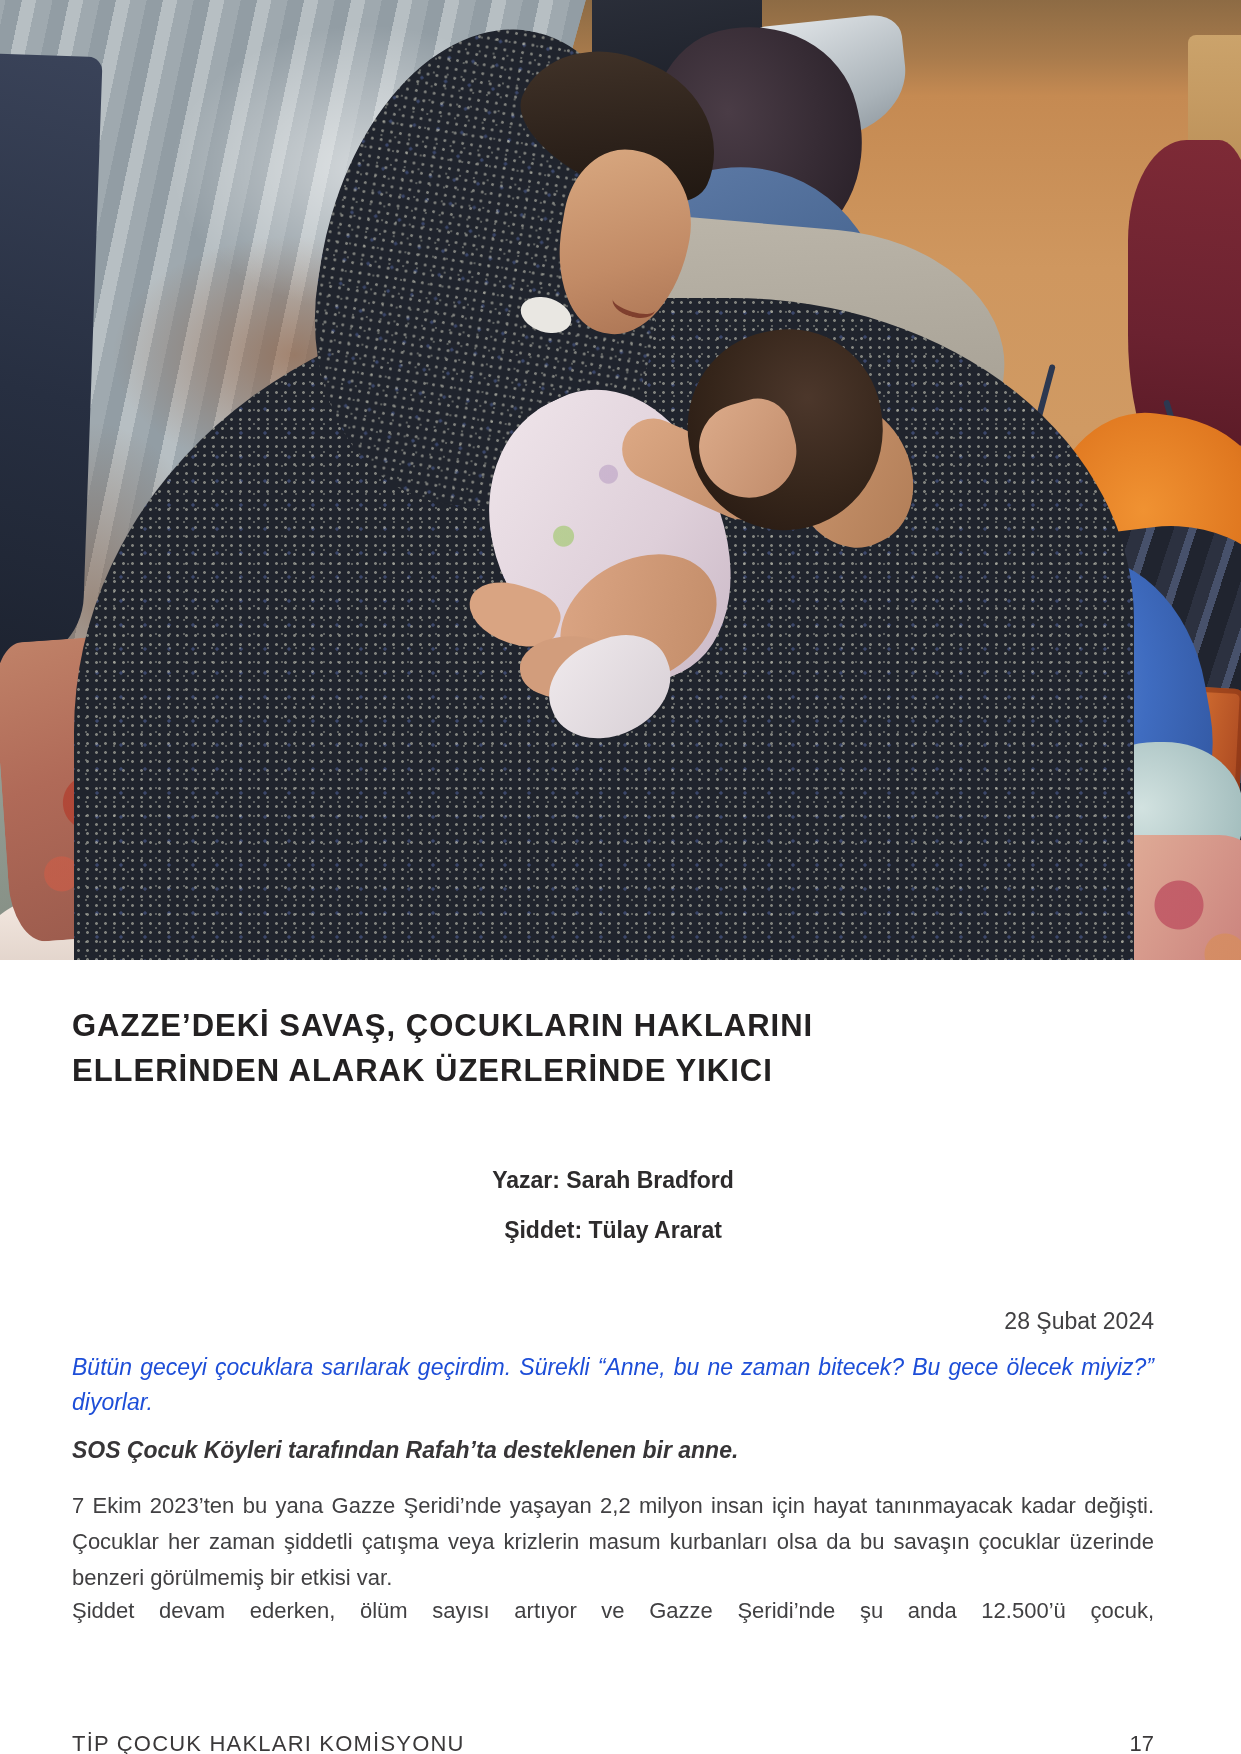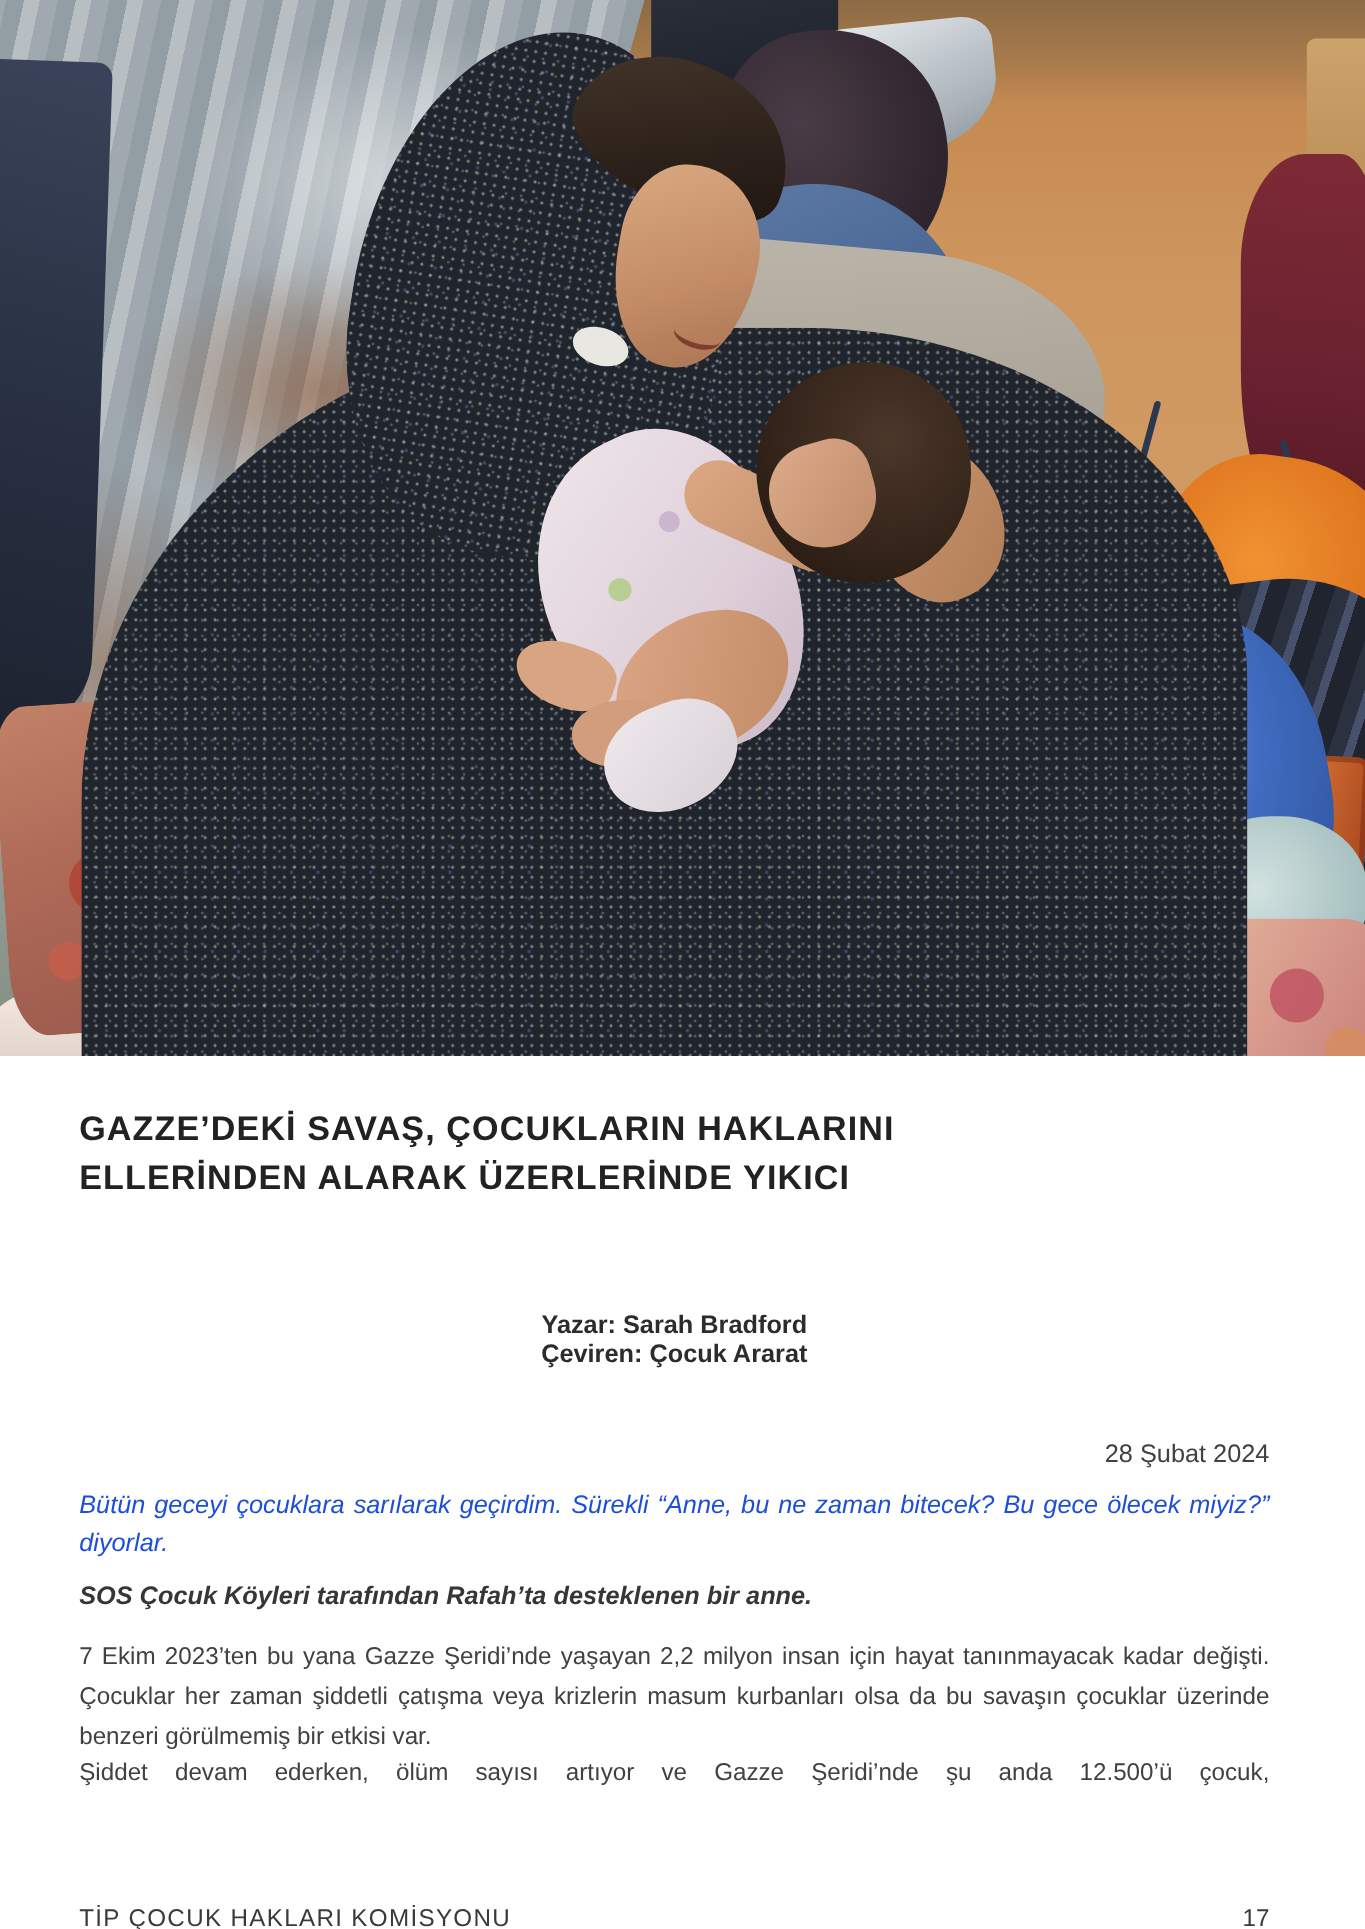--- a/index.html
+++ b/index.html
@@ -129,21 +129,21 @@
     background:#d29d7c; border-radius:45% 55% 40% 50%; transform:rotate(-6deg); }
   .baby-diaper { left:548px; top:640px; width:125px; height:95px;
     background:linear-gradient(150deg,#efe9ec,#d8d0d6); border-radius:50% 45% 55% 50%; transform:rotate(-22deg); }
 
   
   .tblock { position:absolute; left:72px; width:1082px; }
   .title-line { text-align:left; font-weight:bold; color:#232122;
     font-size:31px; line-height:45px; letter-spacing:1px; white-space:nowrap; }
   .title-wrap { top:1003px; }
   .byline { text-align:center; font-weight:bold; color:#2d2b2c; font-size:23px; }
-  .byline-author { top:1167px;margin-top:24px; }
+  .byline-author { top:1167px; }
   .byline-translator { top:1217px; }
   .date-line { top:1308px; text-align:right; color:#414042; font-size:23px; }
   .lead-quote { top:1350px; font-style:italic; color:#1d4ed8; font-size:23px;
     line-height:35px; text-align:justify; }
   .quote-attrib { top:1437px; font-style:italic; font-weight:bold; color:#373537; font-size:23px; }
   .body-par { color:#414042; font-size:22px; line-height:36px; text-align:justify; }
   .par-1 { top:1488px; }
   .par-2 { top:1593px; text-align-last:justify; }
   .footer { top:1695px; display:flex; justify-content:space-between; align-items:baseline;
     color:#3b393a; font-size:22px; letter-spacing:1.2px; }
@@ -191,21 +191,21 @@
     <div class="baby-head"></div>
     <div class="baby-face"></div>
   </div>
 
   <div class="tblock title-wrap">
     <div class="title-line">GAZZE’DEKİ SAVAŞ, ÇOCUKLARIN HAKLARINI</div>
     <div class="title-line">ELLERİNDEN ALARAK ÜZERLERİNDE YIKICI</div>
   </div>
 
   <div class="tblock byline byline-author">Yazar: Sarah Bradford</div>
-  <div class="tblock byline byline-translator">Çeviren: Çocuk Ararat</div>
+  <div class="tblock byline byline-translator">Şiddet: Tülay Ararat</div>
 
   <div class="tblock date-line">28 Şubat 2024</div>
 
   <div class="tblock lead-quote">Bütün geceyi çocuklara sarılarak geçirdim. Sürekli “Anne, bu ne zaman bitecek? Bu gece ölecek miyiz?” diyorlar.</div>
 
   <div class="tblock quote-attrib">SOS Çocuk Köyleri tarafından Rafah’ta desteklenen bir anne.</div>
 
   <div class="tblock body-par par-1">7 Ekim 2023’ten bu yana Gazze Şeridi’nde yaşayan 2,2 milyon insan için hayat tanınmayacak kadar değişti. Çocuklar her zaman şiddetli çatışma veya krizlerin masum kurbanları olsa da bu savaşın çocuklar üzerinde benzeri görülmemiş bir etkisi var.</div>
   <div class="tblock body-par par-2">Şiddet devam ederken, ölüm sayısı artıyor ve Gazze Şeridi’nde şu anda 12.500’ü çocuk,</div>
 

